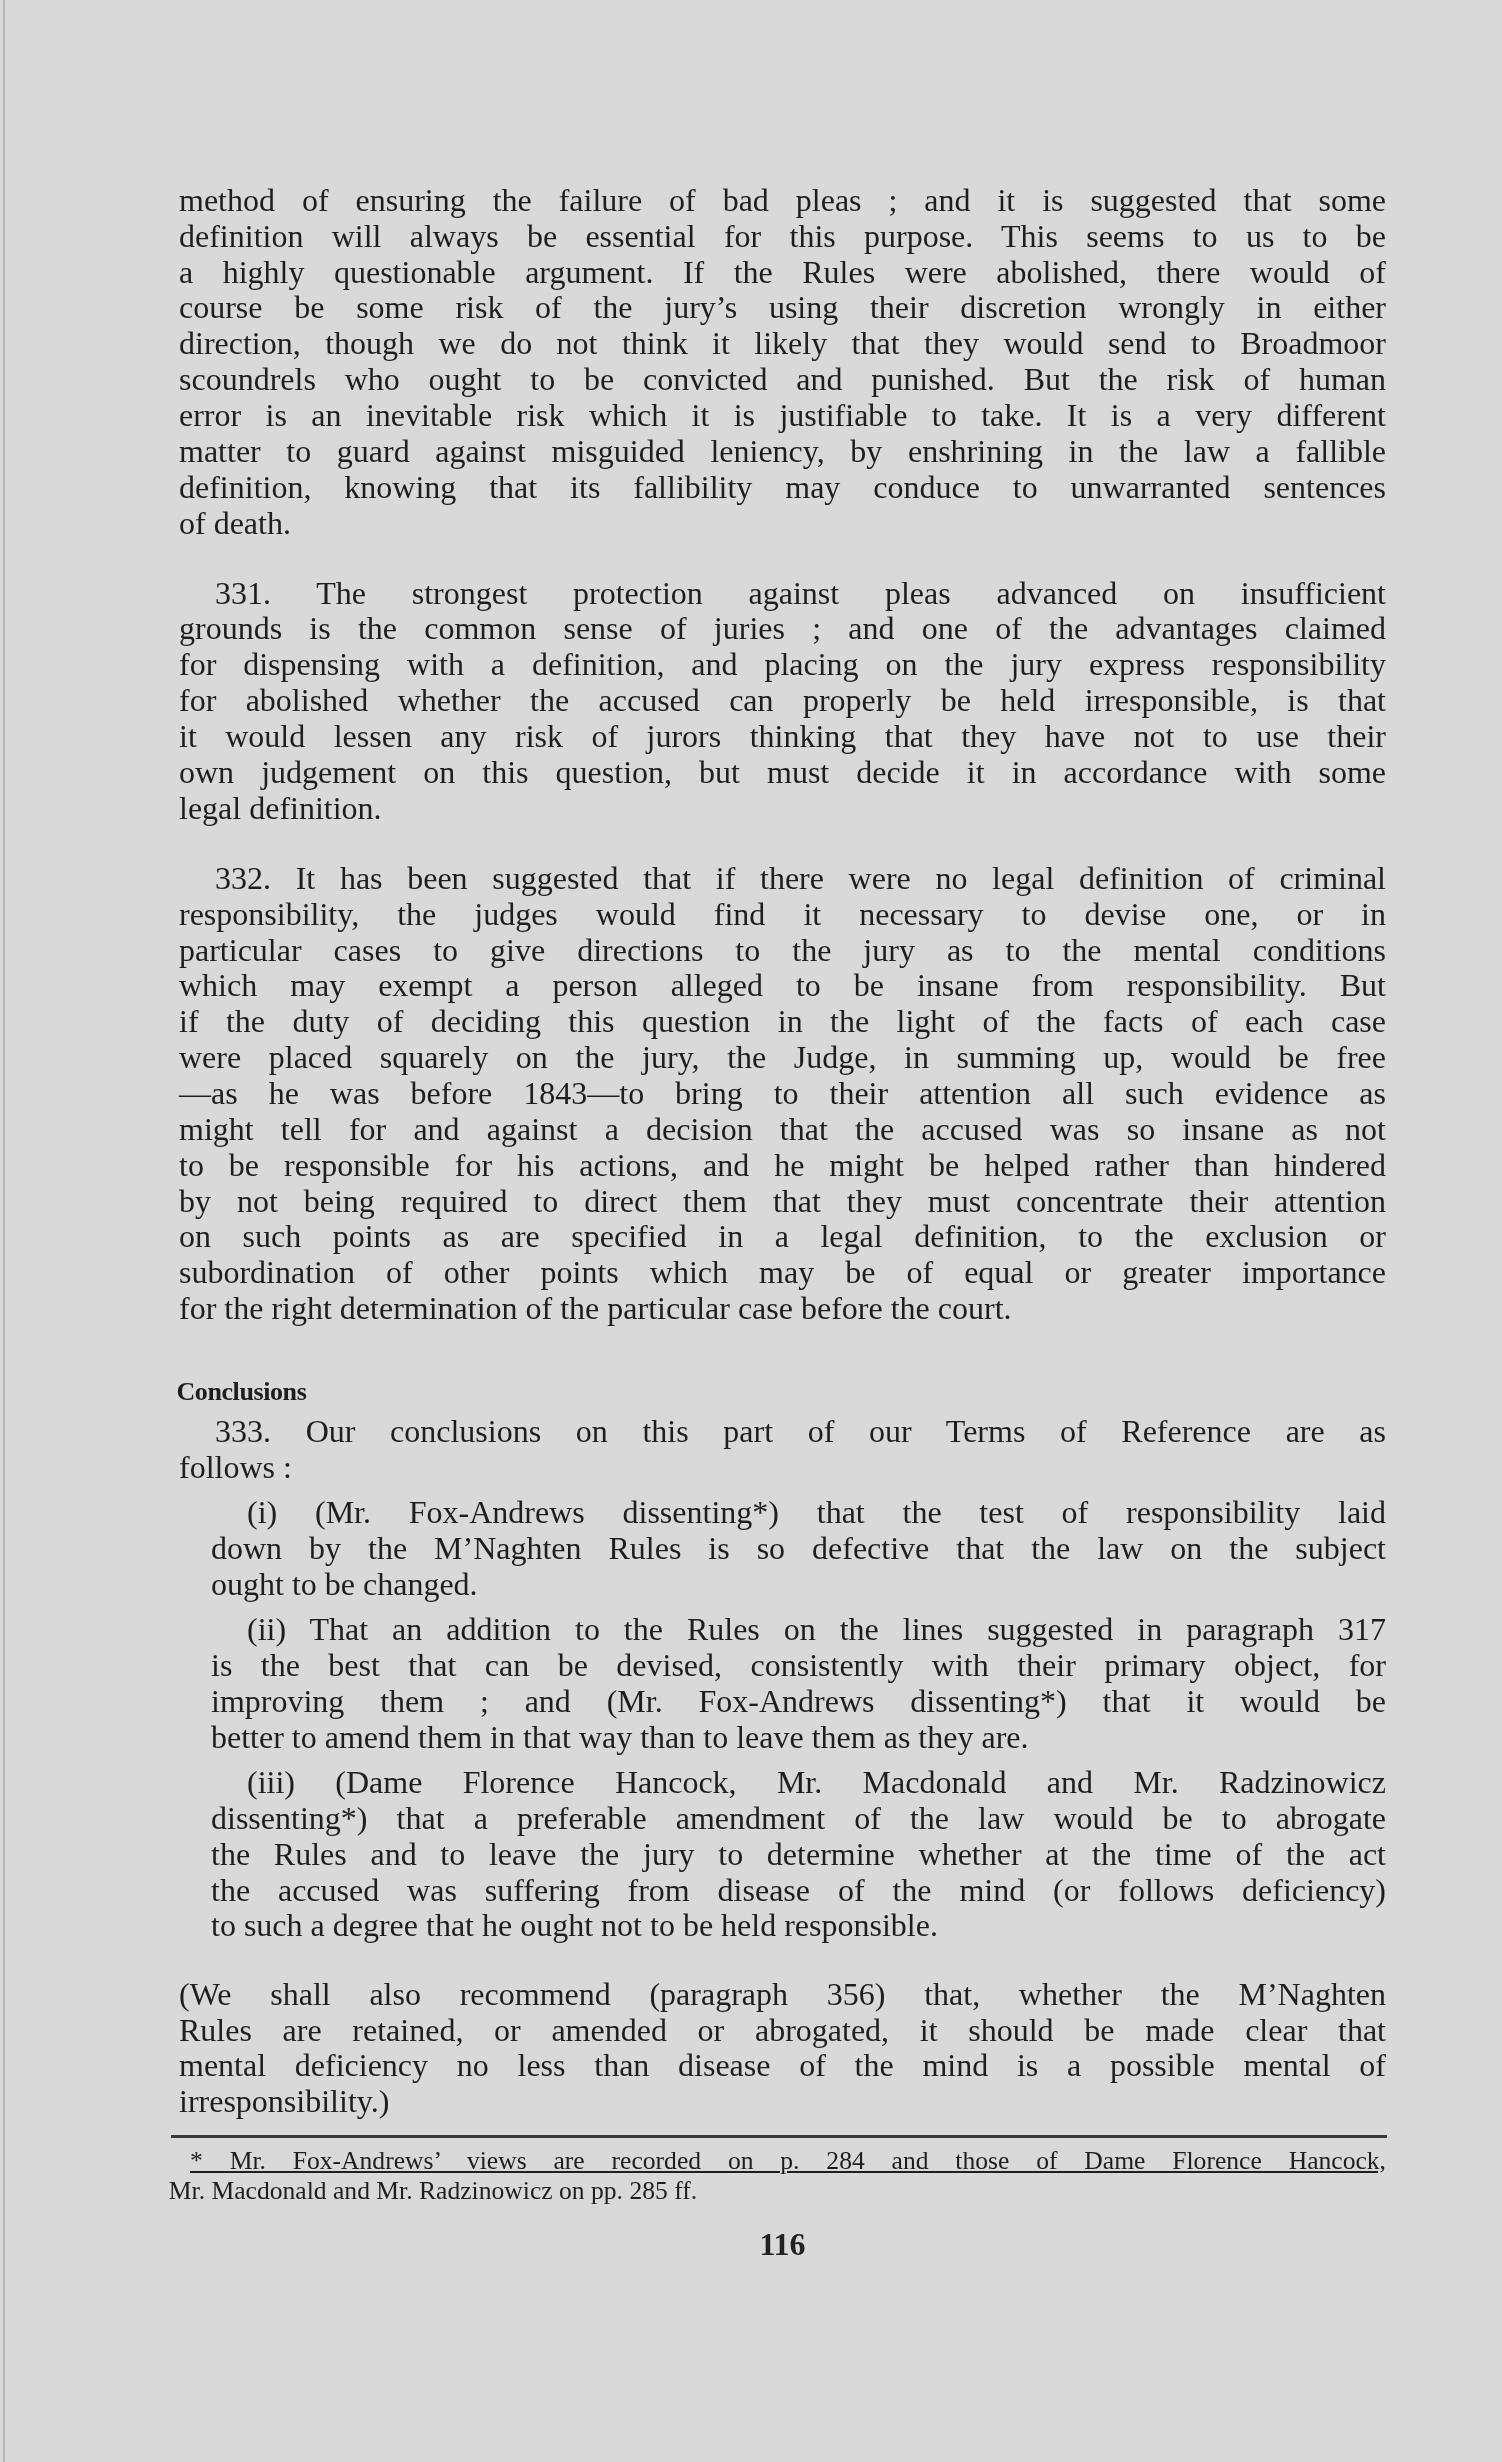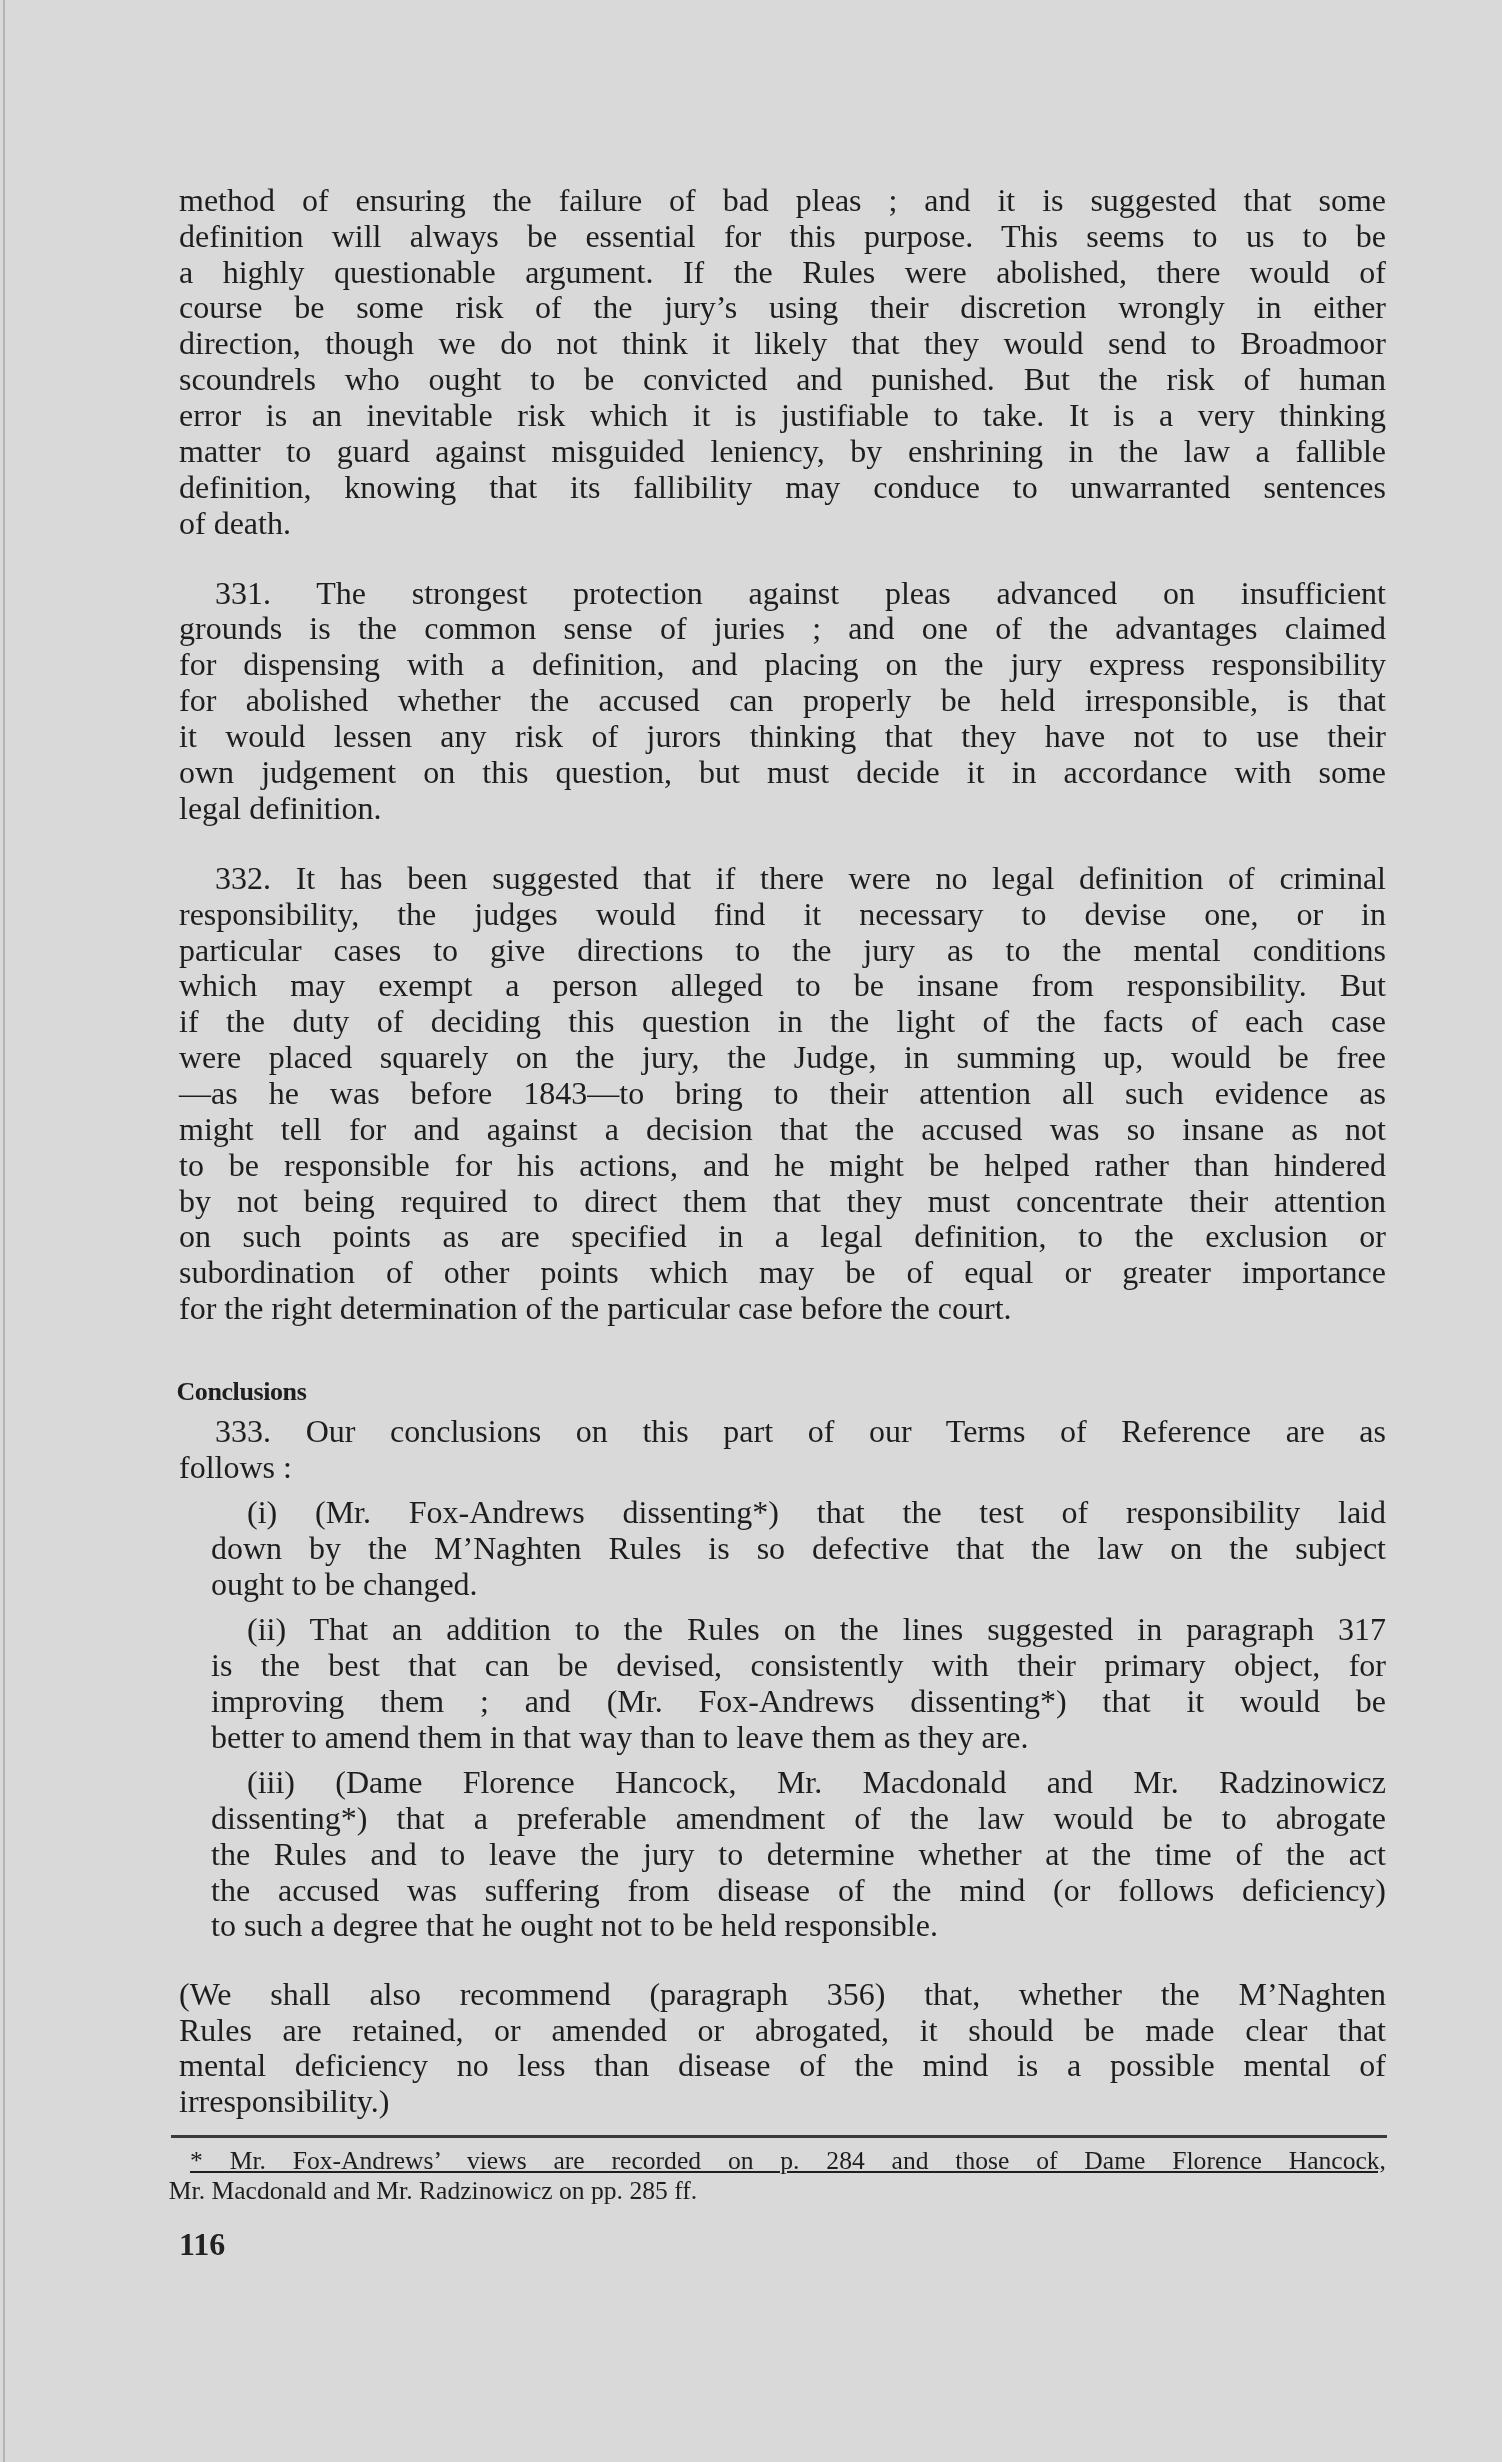--- a/index.html
+++ b/index.html
@@ -36,40 +36,40 @@
     position: absolute; left: -8.5px; width: 1216px; height: 2.6px; background: #3a3a3a;
   }
   .fn {
     position: absolute; left: -10.2px; right: 0;
     font-size: 25.6px; line-height: 31px; height: 31px; white-space: nowrap;
     text-align: justify; text-align-last: justify;
   }
   .fn.ind { left: 11px; text-decoration: underline; }
   .fn.last { text-align-last: left; }
   .pagenum {
-    position: absolute; left: 0; right: 0; 
+    position: absolute; left: 0; right: 0; text-align: center;
     font-size: 32px; line-height: 36px; font-weight: bold;
     color: #222;
   }
 </style>
 </head>
 <body>
 
 <div class="spine"></div>
 
 <div class="page">
 
   <div>
     <div class="line" style="top:182px">method of ensuring the failure of bad pleas ; and it is suggested that some</div>
     <div class="line" style="top:218px">definition will always be essential for this purpose.  This seems to us to be</div>
     <div class="line" style="top:254px">a highly questionable argument.  If the Rules were abolished, there would of</div>
     <div class="line" style="top:289px">course be some risk of the jury’s using their discretion wrongly in either</div>
     <div class="line" style="top:325px">direction, though we do not think it likely that they would send to Broadmoor</div>
     <div class="line" style="top:361px">scoundrels who ought to be convicted and punished.  But the risk of human</div>
-    <div class="line" style="top:397px">error is an inevitable risk which it is justifiable to take.  It is a very thinking</div>
+    <div class="line" style="top:397px">error is an inevitable risk which it is justifiable to take.  It is a very different</div>
     <div class="line" style="top:433px">matter to guard against misguided leniency, by enshrining in the law a fallible</div>
     <div class="line" style="top:469px">definition, knowing that its fallibility may conduce to unwarranted sentences</div>
     <div class="line last" style="top:505px">of death.</div>
   </div>
 
   <div>
     <div class="line ind" style="top:575px">331. The strongest protection against pleas advanced on insufficient</div>
     <div class="line" style="top:610px">grounds is the common sense of juries ; and one of the advantages claimed</div>
     <div class="line" style="top:646px">for dispensing with a definition, and placing on the jury express responsibility</div>
     <div class="line" style="top:682px">for abolished whether the accused can properly be held irresponsible, is that</div>

